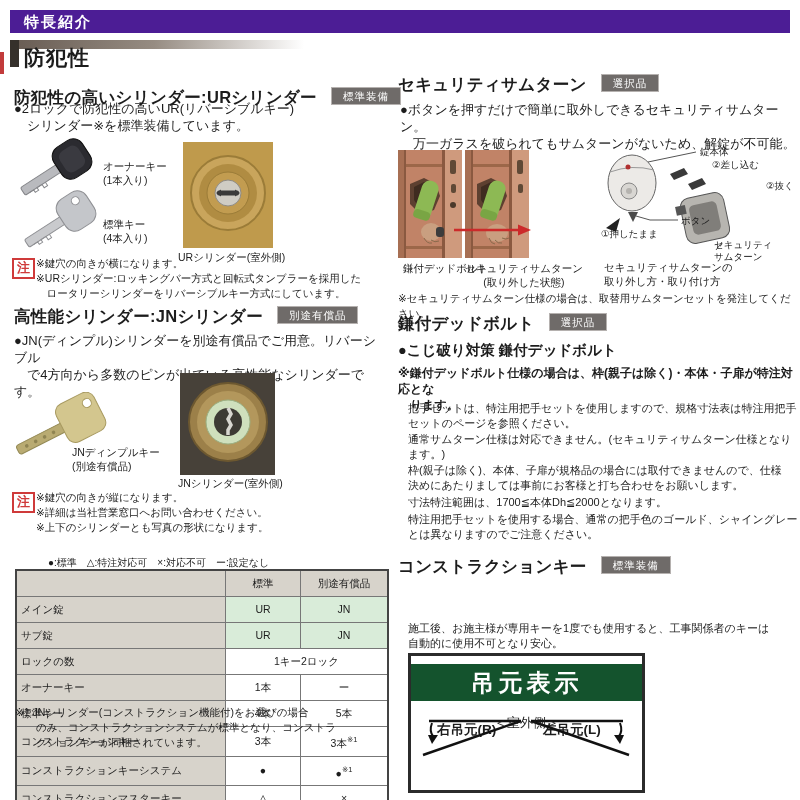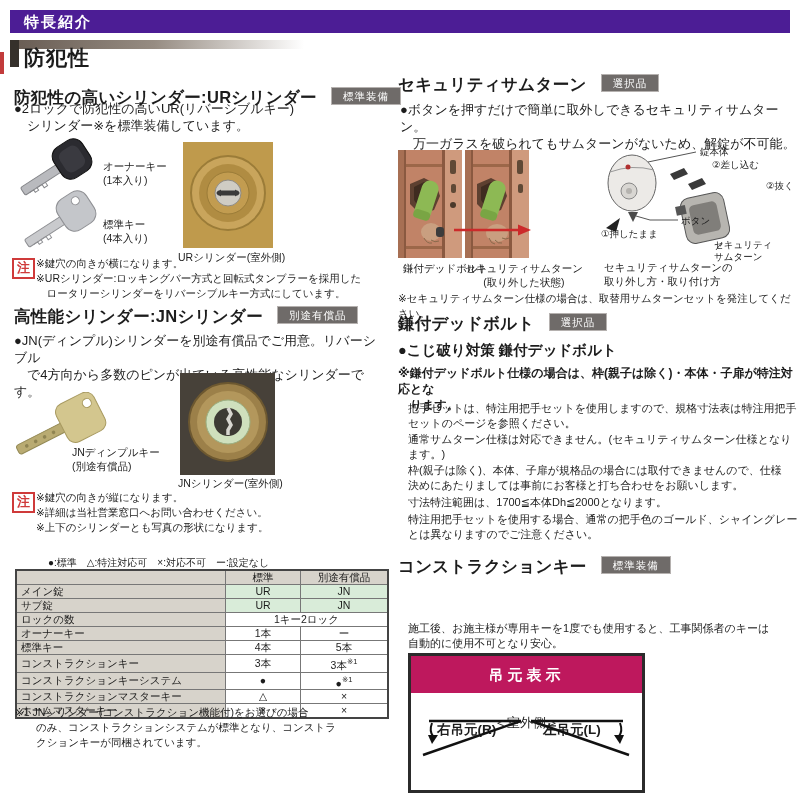--- a/index.html
+++ b/index.html
@@ -19,34 +19,34 @@
   .h2{font-size:16.5px;font-weight:bold;white-space:nowrap;letter-spacing:0.3px;}
   .badge{display:inline-block;background:#6f6b69;color:#fff;font-size:10.5px;font-weight:normal;
          line-height:14px;padding:1px 11px;border:1px solid #b5b1af;margin-left:14px;vertical-align:3px;letter-spacing:1px;}
   .bullet{font-size:13px;line-height:1.32;}
   .small{font-size:10.5px;line-height:1.45;}
   .cap{font-size:10.5px;}
   .note-mark{border:2px solid #cf3a3a;color:#cf3a3a;font-size:13px;font-weight:bold;
              padding:1px 3px;line-height:1.15;}
   
   .spec-table{border-collapse:collapse;font-size:10.5px;border:2px solid #444;}
-  .spec-table td{border:1px solid #777;padding:0 4px;height:13px;line-height:13px;}
+  .spec-table td{border:1px solid #777;padding:6px 4px;height:13px;line-height:13px;}
   .spec-table .lbl{background:#d7d3cb;width:200px;text-align:left;}
   .spec-table .val{width:66px;text-align:center;}
   .spec-table .opt{width:78px;}
   .spec-table .hdr{background:#d7d3cb;}
   .spec-table .green{background:#d9ecd9;}
   .spec-table sup{font-size:7.5px;}
   
   .dlabel{font-size:9.5px;line-height:1.25;color:#1c1c1c;}
   .para{font-size:11px;line-height:1.35;}
   
   .hinge-box{left:408px;top:653px;width:237px;height:140px;border:3px solid #2b2b2b;background:#fff;box-sizing:border-box;}
-  .hinge-head{position:absolute;left:0;top:0;width:100%;height:37px;background:#be185d;color:#fff;
-              font-size:15px;font-weight:bold;line-height:37px;text-align:center;letter-spacing:4px;}
+  .hinge-head{position:absolute;left:0;top:8px;width:100%;height:37px;background:#14532d;color:#fff;
+              font-size:24px;font-weight:bold;line-height:37px;text-align:center;letter-spacing:4px;}
   .hinge-lab{position:absolute;font-size:13.5px;font-weight:bold;margin-top:20px;}
   .hinge-out{position:absolute;left:0;width:100%;text-align:center;font-size:13px;top:58px;}
 </style>
 </head>
 <body>
 
 <div id="page">
 
   <div class="abs topbar">
     <span>特長紹介</span>

